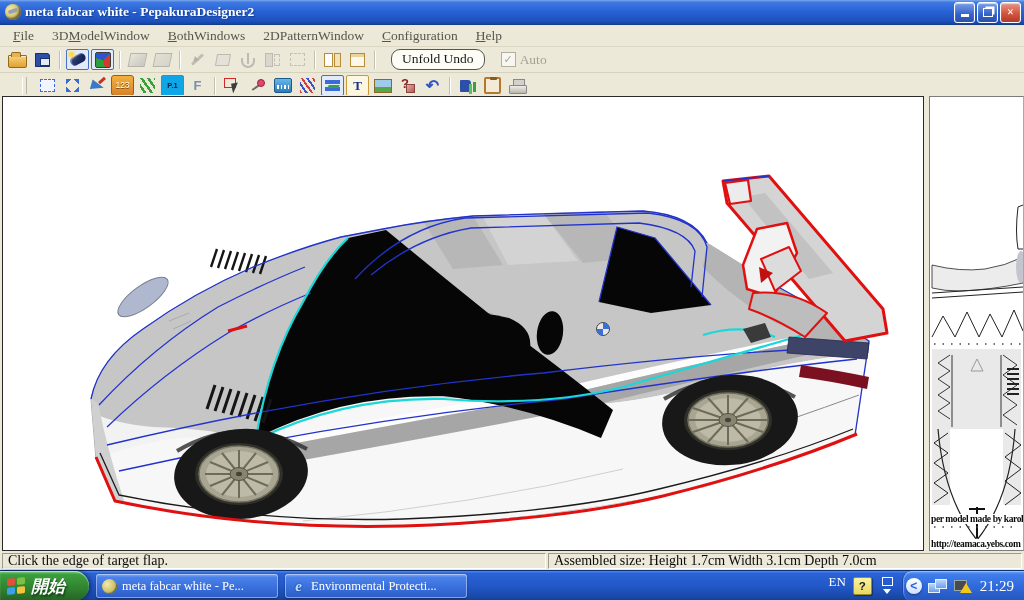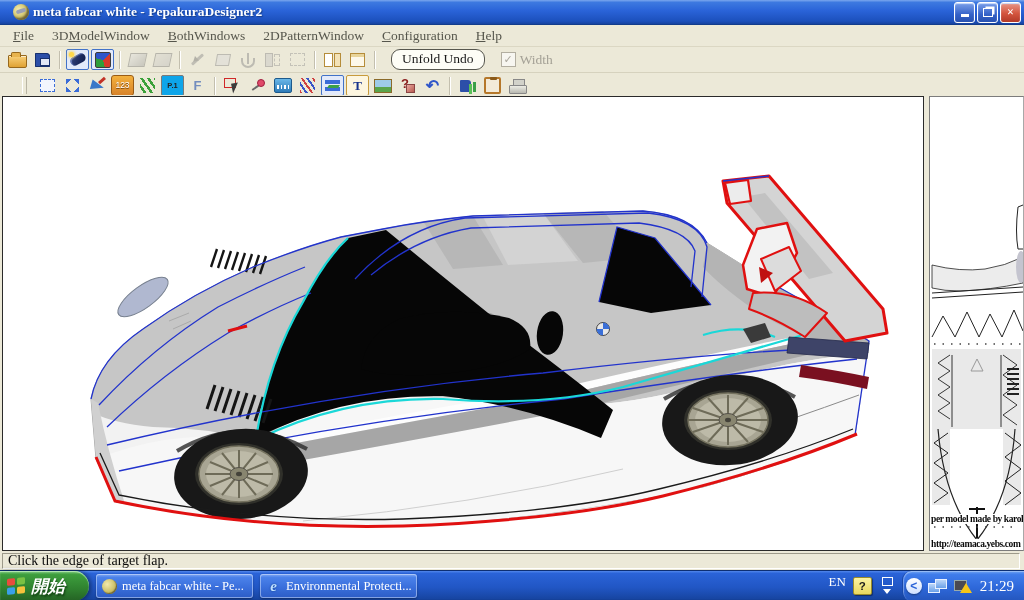--- a/index.html
+++ b/index.html
@@ -1,19 +1,19 @@
 <!DOCTYPE html>
 <html><head>
 <meta charset="utf-8">
 <style>
   html,body{margin:0;padding:0}
   body{width:1024px;height:600px;overflow:hidden;position:relative;background:#ece9d8;
        font-family:"Liberation Serif",serif;-webkit-font-smoothing:antialiased}
   
-  .titlebar{height:24px;display:flex;align-items:center;padding:0 3px 0 13px;
+  .titlebar{height:24px;display:flex;align-items:center;padding:0 3px 0 5px;
     background:linear-gradient(180deg,#7ba7ee 0%,#3d79e0 10%,#2a63d8 45%,#1c50bc 88%,#16439f 100%);
     border-bottom:1px solid #123c8c}
   .appicon{width:16px;height:16px;margin-right:4px;border-radius:50%;
     background:radial-gradient(circle at 35% 35%,#f4ecb0,#cfc268 55%,#8d844a);
     box-shadow:inset -2px -2px 2px #6d6336;position:relative}
   .appicon::after{content:"";position:absolute;left:3px;top:5px;width:10px;height:4px;
     background:#9aa0b5;border-radius:2px;transform:rotate(-18deg)}
   .title-text{flex:1;color:#fff;font-weight:bold;font-size:13.5px;text-shadow:1px 1px 1px #163f8c;
     white-space:nowrap;overflow:hidden}
   .winbtn{width:19px;height:19px;margin-left:2px;border-radius:3px;border:1px solid #fff;
@@ -125,21 +125,21 @@
   
   .taskbar{position:absolute;top:570px;left:0;width:1024px;height:30px;display:flex;align-items:center;
     background:linear-gradient(180deg,#5187ec 0,#2a63d8 8%,#2156c4 55%,#1745a2 92%,#123a8c 100%);border-top:1px solid #0d2f73}
   .start{height:30px;padding:0 24px 0 7px;display:flex;align-items:center;gap:6px;flex:none;
     background:linear-gradient(180deg,#7ec97e 0,#3d9e3d 12%,#2f812f 60%,#246224 100%);
     border-radius:0 15px 15px 0;box-shadow:2px 0 5px rgba(0,0,0,.45),inset 0 1px 1px #b8e8b8;
     color:#fff;font-style:italic;font-weight:bold;font-size:17px;text-shadow:1px 2px 2px rgba(0,30,0,.6)}
   .winlogo{width:18px;height:16px;display:grid;grid-template:1fr 1fr / 1fr 1fr;gap:1.5px;transform:skewY(-6deg)}
   .winlogo i{border-radius:1.5px}
   .winlogo .r{background:#e84c3d}.winlogo .g{background:#7ac143}.winlogo .b{background:#3aa0e8}.winlogo .y{background:#f5c23c}
-  .task{height:24px;margin-left:7px;width:157px;flex:none;border-radius:3px;display:flex;align-items:center;gap:5px;padding:0 6px;
+  .task{height:24px;margin-left:7px;width:182px;flex:none;border-radius:3px;display:flex;align-items:center;gap:5px;padding:0 6px;
     background:linear-gradient(180deg,#86acf2 0,#4b82ea 14%,#3a6fdc 55%,#2c5cc6 100%);
     box-shadow:inset 0 0 0 1px rgba(220,232,255,.5),0 1px 2px rgba(0,0,0,.35);
     color:#fff;font-size:12.5px;white-space:nowrap;overflow:hidden;box-sizing:border-box}
   .ticon{width:15px;height:15px;flex:none;display:flex;align-items:center;justify-content:center}
   .ticon.pepakura{background:radial-gradient(circle at 35% 35%,#f2eaac,#c9bd62 60%,#8d844a);border-radius:50%;box-shadow:inset -1px -1px 1px #6d6336}
   .ticon.ie{color:#bfe0ff;font-size:15px;font-weight:bold;font-style:italic;font-family:"Liberation Serif",serif;text-shadow:0 0 2px #0a3a8c}
   .tb-space{flex:1}
   .lang{color:#fff;font-size:13px;margin:0 7px 8px 0}
   .imehelp{width:17px;height:16px;background:linear-gradient(#fbf3a2,#e8d860);border:1px solid #9a8c2a;border-radius:2px;
     color:#1a1a1a;font-weight:bold;font-size:11.5px;display:flex;align-items:center;justify-content:center;
@@ -202,21 +202,21 @@
       <span class="tbi i-mirror disabled"></span>
       <span class="tbi i-marquee disabled"></span>
       <span class="tb-sep"></span>
       <span class="tbi i-two-pane"></span>
       <span class="tbi i-one-pane"></span>
     </span>
   <span class="tb-sep"></span>
   <button class="unfold-btn">Unfold Undo</button>
   <span class="auto-wrap">
     <span class="auto-box">✓</span>
-    <span>Width</span>
+    <span>Auto</span>
   </span>
 </div>
 <div class="tbrow tbrow2">
   <span class="grip"></span>
   <span id="tb2" style="display:flex;align-items:center">
       <span class="tbi i-select-rect"></span>
       <span class="tbi i-fit-arrows"></span>
       <span class="tbi i-edit-pen2"></span>
       <span class="tbi i-numbers">
         <span class="g">123</span>
@@ -374,20 +374,21 @@
       <path d="M47,410 V441 M39,412 H55" stroke="#111" stroke-width="2" fill="none"></path>
       <path d="M4,430 H89" stroke="#444" stroke-width="1.5" stroke-dasharray="1.5,7" fill="none"></path>
     </svg>
     <div class="credit credit1">per model made by karoliver</div>
     <div class="credit credit2">http://teamaca.yebs.com</div>
   </div>
 </div>
 
 <div class="statusbar">
   <div class="sb-pane sb-left">Click the edge of target flap.</div>
+  <div class="sb-pane sb-right">Assembled size: Height 1.7cm Width 3.1cm Depth 7.0cm</div>
 </div>
 
 <div class="taskbar">
   <div class="start">
     <span class="winlogo">
         <i class="r"></i>
         <i class="g"></i>
         <i class="b"></i>
         <i class="y"></i>
       </span>

